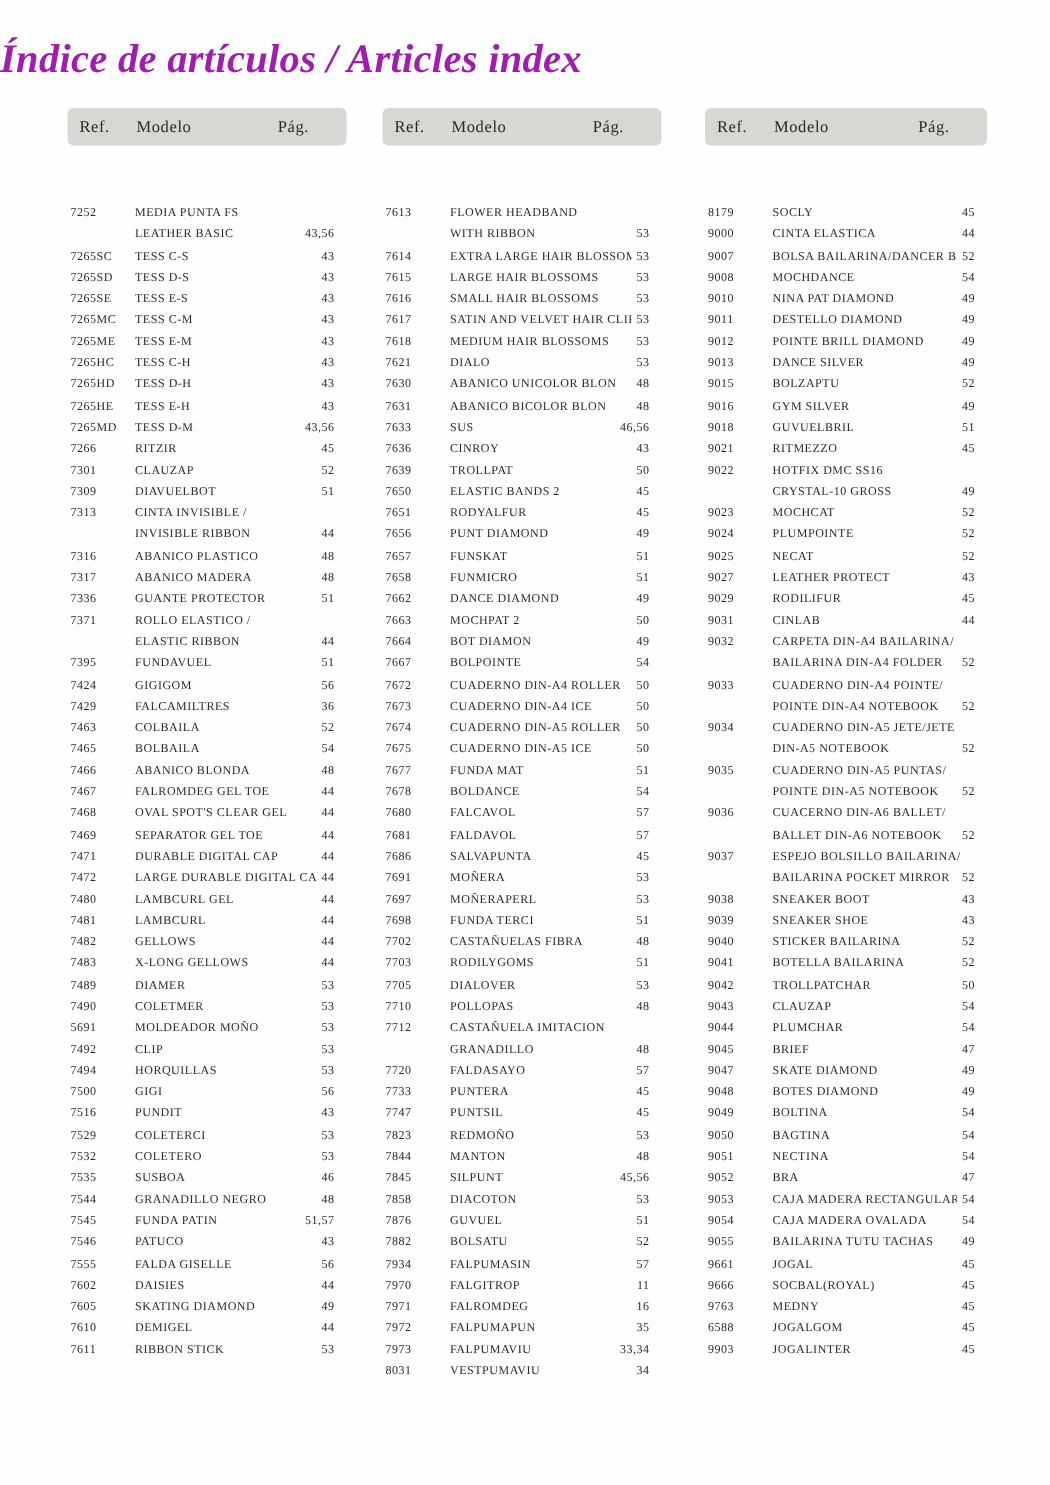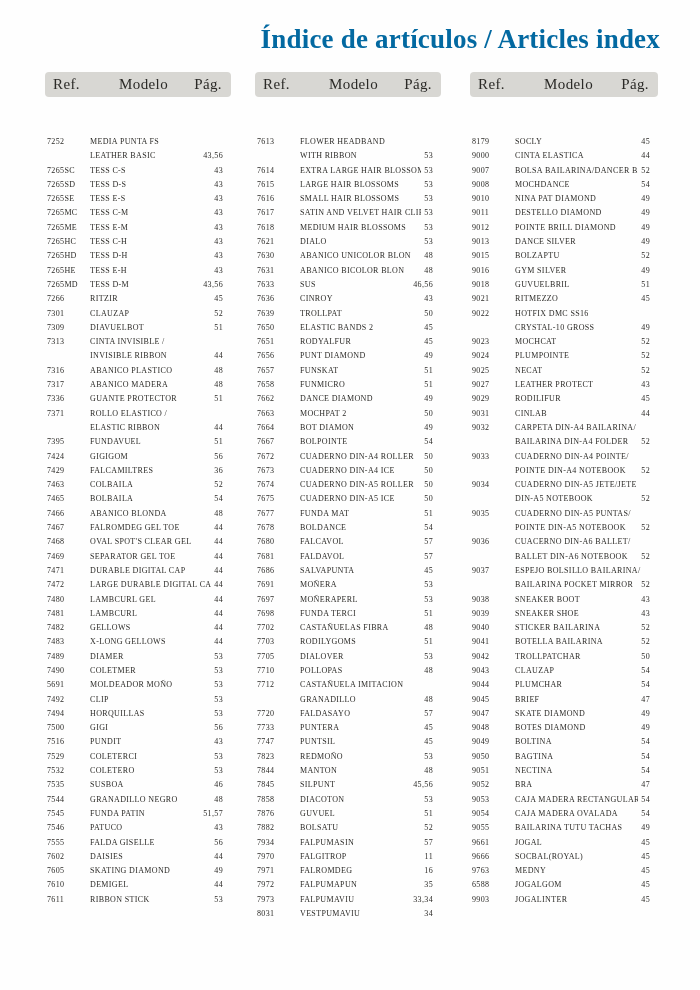--- a/index.html
+++ b/index.html
@@ -9,47 +9,48 @@
     background: #fefefe;
     font-family: "Liberation Serif", serif;
     color: #2b2a27;
     overflow: hidden;
   }
   .page-title {
     position: absolute;
     top: 24px;
     left: 0;
     width: 660px;
-    text-align: right;
+    text-align: left;
     font-family: "Liberation Serif", serif;
+    font-style: italic;
     font-weight: 600;
     font-size: 27px;
     letter-spacing: 0.2px;
-    color: #0369a1;
+    color: #a21caf;
   }
   .index-column {
     position: absolute;
     top: 72px;
   }
   .col-1 { left: 45px;  width: 186px; }
   .col-2 { left: 255px; width: 186px; }
   .col-3 { left: 470px; width: 188px; }
   .header-bar {
     height: 25px;
     background: #d8d7d3;
     border-radius: 4px;
     display: flex;
     align-items: center;
-    padding: 0 9px 0 8px;
-    font-size: 15px;
+    padding: 0 25px 0 8px;
+    font-size: 11px;
     letter-spacing: 0.4px;
     color: #2b2a27;
   }
   .header-bar .h-ref   { width: 38px; }
-  .header-bar .h-model { flex: 1; margin-left: 28px; }
+  .header-bar .h-model { flex: 1; }
   .header-bar .h-page  { text-align: left; }
   .rows {
     margin-top: 38px;
   }
   .row {
     display: flex;
     align-items: baseline;
     height: 14.3px;
     padding: 0 8px 0 2px;
     font-size: 8px;

